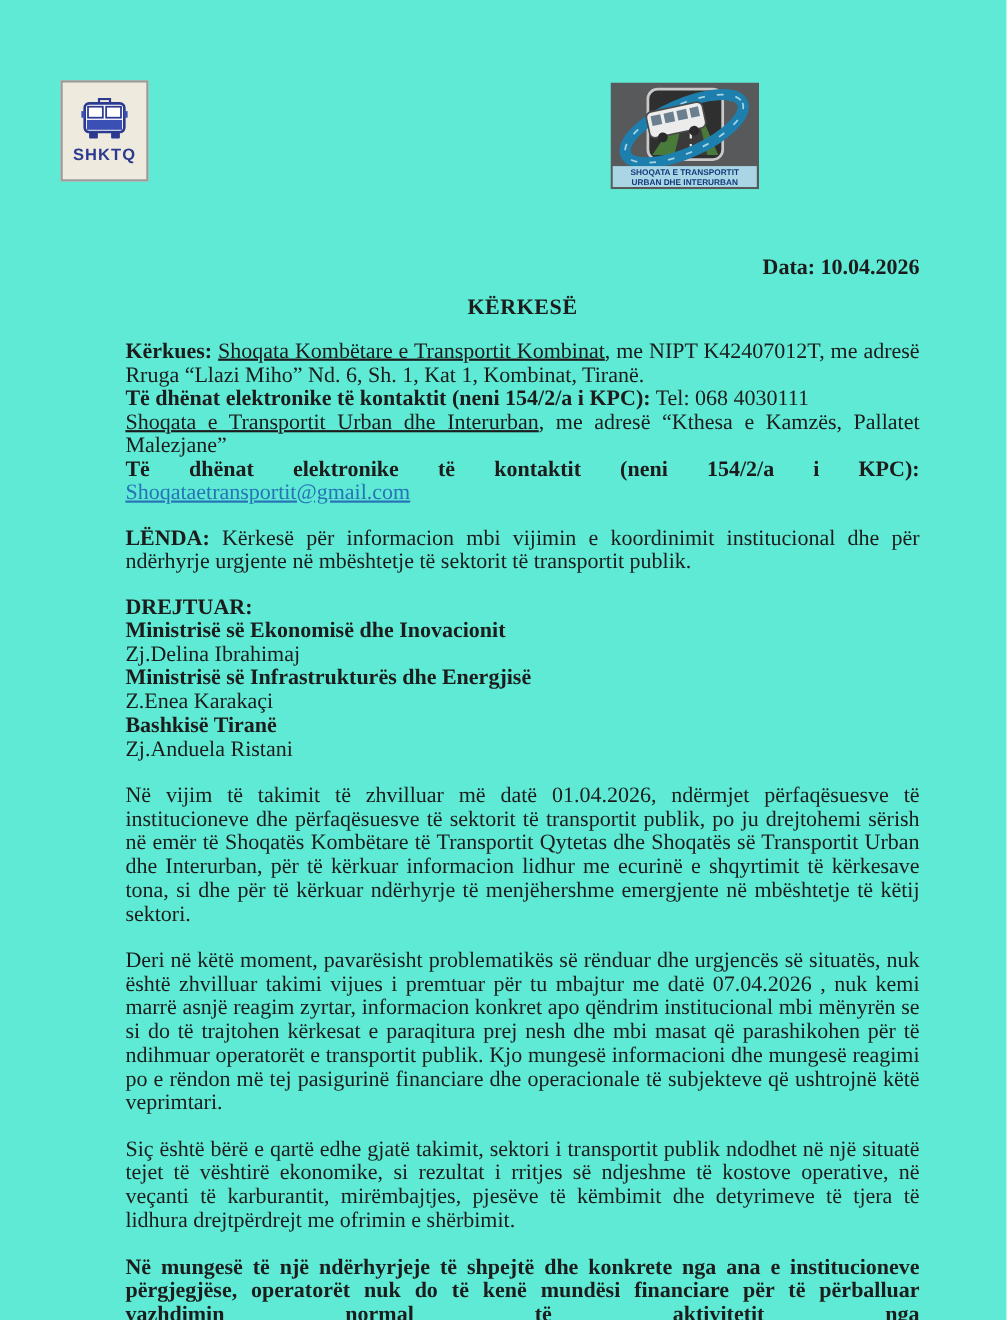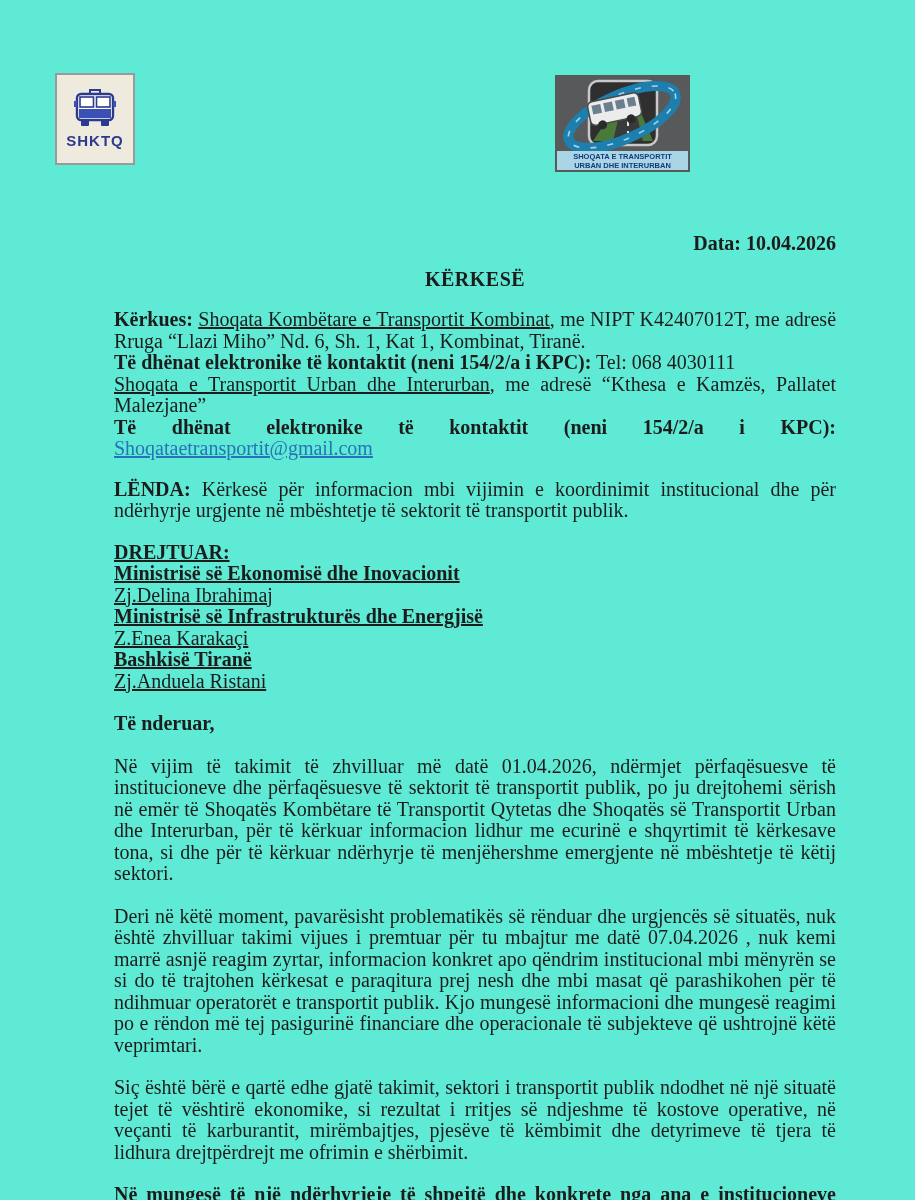--- a/index.html
+++ b/index.html
@@ -37,21 +37,21 @@
     width:722px;
     font-size:20px; line-height:21.5px;
   }
   .date-line { margin-top:233px; text-align:right; font-weight:bold; }
   .doc-title { margin-top:14px; text-align:center; font-weight:bold; letter-spacing:0.5px; }
   .block { margin-top:19px; text-align:justify; }
   .block p { margin:0; }
   .u { text-decoration:underline; }
   .b { font-weight:bold; }
   .email-link { color:#2873b8; text-decoration:underline; cursor:pointer; }
-  .addr-block { margin-top:19px;text-decoration:underline; }
+  .addr-block { margin-top:19px; }
   .salutation { margin-top:21px; font-weight:bold; }
   .body-par { margin-top:21px; text-align:justify; }
   .body-par-bold { margin-top:21px; font-weight:bold; text-align:justify; text-align-last:justify; }
 </style>
 </head>
 <body>
 
 <div class="page">
 
   <div class="logo-shktq">
@@ -128,21 +128,20 @@
         <span class="b">DREJTUAR:</span><br>
         <span class="b">Ministrisë së Ekonomisë dhe Inovacionit</span><br>
         <span>Zj.Delina Ibrahimaj</span><br>
         <span class="b">Ministrisë së Infrastrukturës dhe Energjisë</span><br>
         <span>Z.Enea Karakaçi</span><br>
         <span class="b">Bashkisë Tiranë</span><br>
         <span>Zj.Anduela Ristani</span>
       </p>
     </div>
 
-    <div class="salutation">Të nderuar,</div>
 
     <div class="body-par">Në vijim të takimit të zhvilluar më datë 01.04.2026, ndërmjet përfaqësuesve të institucioneve dhe përfaqësuesve të sektorit të transportit publik, po ju drejtohemi sërish në emër të Shoqatës Kombëtare të Transportit Qytetas dhe Shoqatës së Transportit Urban dhe Interurban, për të kërkuar informacion lidhur me ecurinë e shqyrtimit të kërkesave tona, si dhe për të kërkuar ndërhyrje të menjëhershme emergjente në mbështetje të këtij sektori.</div>
 
     <div class="body-par">Deri në këtë moment, pavarësisht problematikës së rënduar dhe urgjencës së situatës, nuk është zhvilluar takimi vijues i premtuar për tu mbajtur me datë 07.04.2026 , nuk kemi marrë asnjë reagim zyrtar, informacion konkret apo qëndrim institucional mbi mënyrën se si do të trajtohen kërkesat e paraqitura prej nesh dhe mbi masat që parashikohen për të ndihmuar operatorët e transportit publik. Kjo mungesë informacioni dhe mungesë reagimi po e rëndon më tej pasigurinë financiare dhe operacionale të subjekteve që ushtrojnë këtë veprimtari.</div>
 
     <div class="body-par">Siç është bërë e qartë edhe gjatë takimit, sektori i transportit publik ndodhet në një situatë tejet të vështirë ekonomike, si rezultat i rritjes së ndjeshme të kostove operative, në veçanti të karburantit, mirëmbajtjes, pjesëve të këmbimit dhe detyrimeve të tjera të lidhura drejtpërdrejt me ofrimin e shërbimit.</div>
 
     <div class="body-par-bold">Në mungesë të një ndërhyrjeje të shpejtë dhe konkrete nga ana e institucioneve përgjegjëse, operatorët nuk do të kenë mundësi financiare për të përballuar vazhdimin normal të aktivitetit nga</div>
 
   </div>

